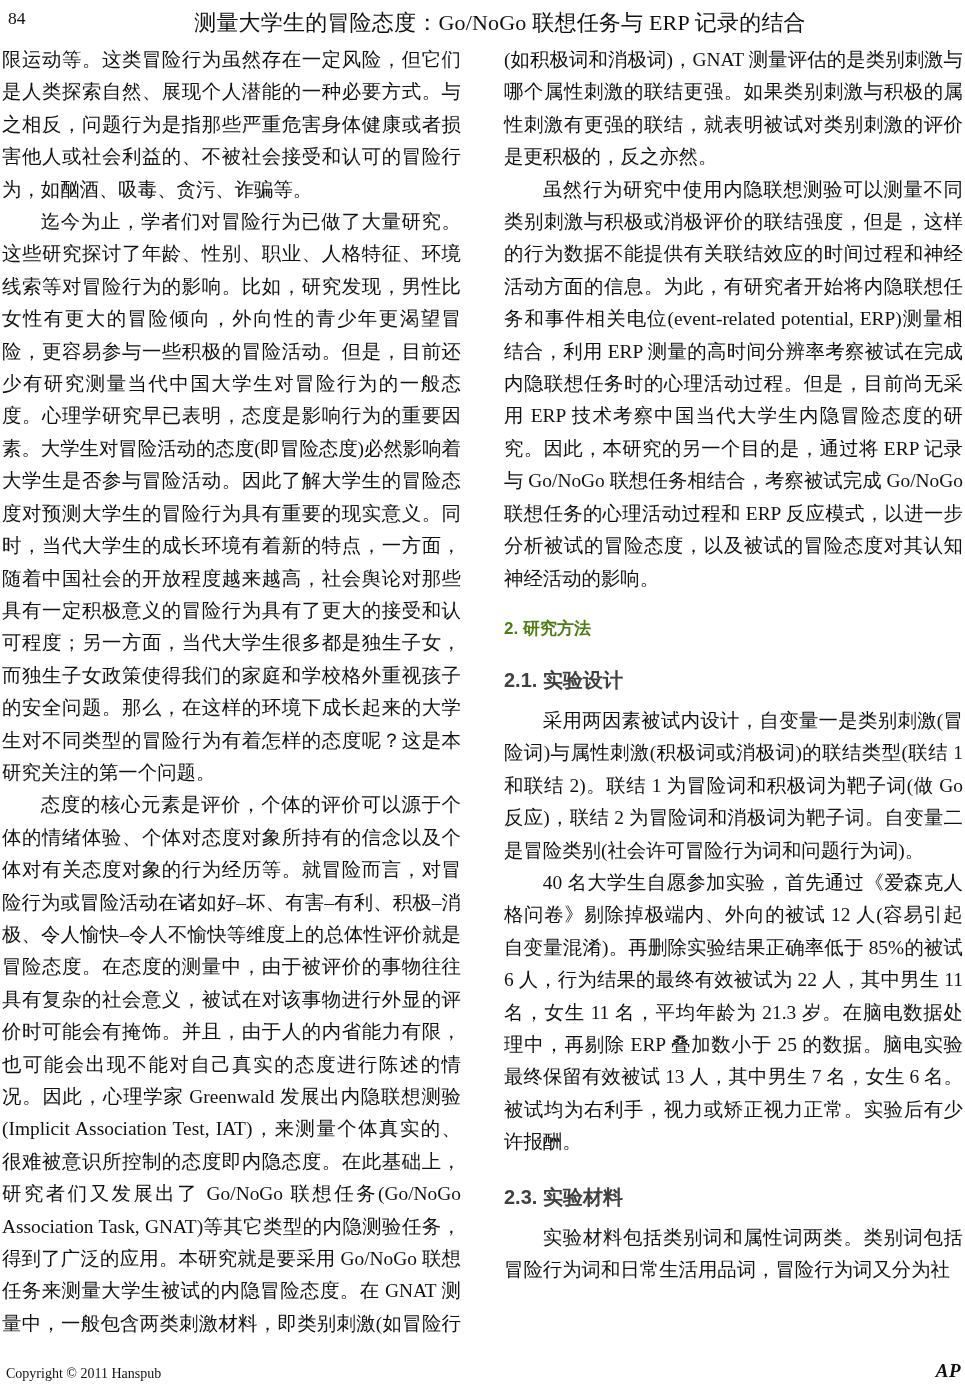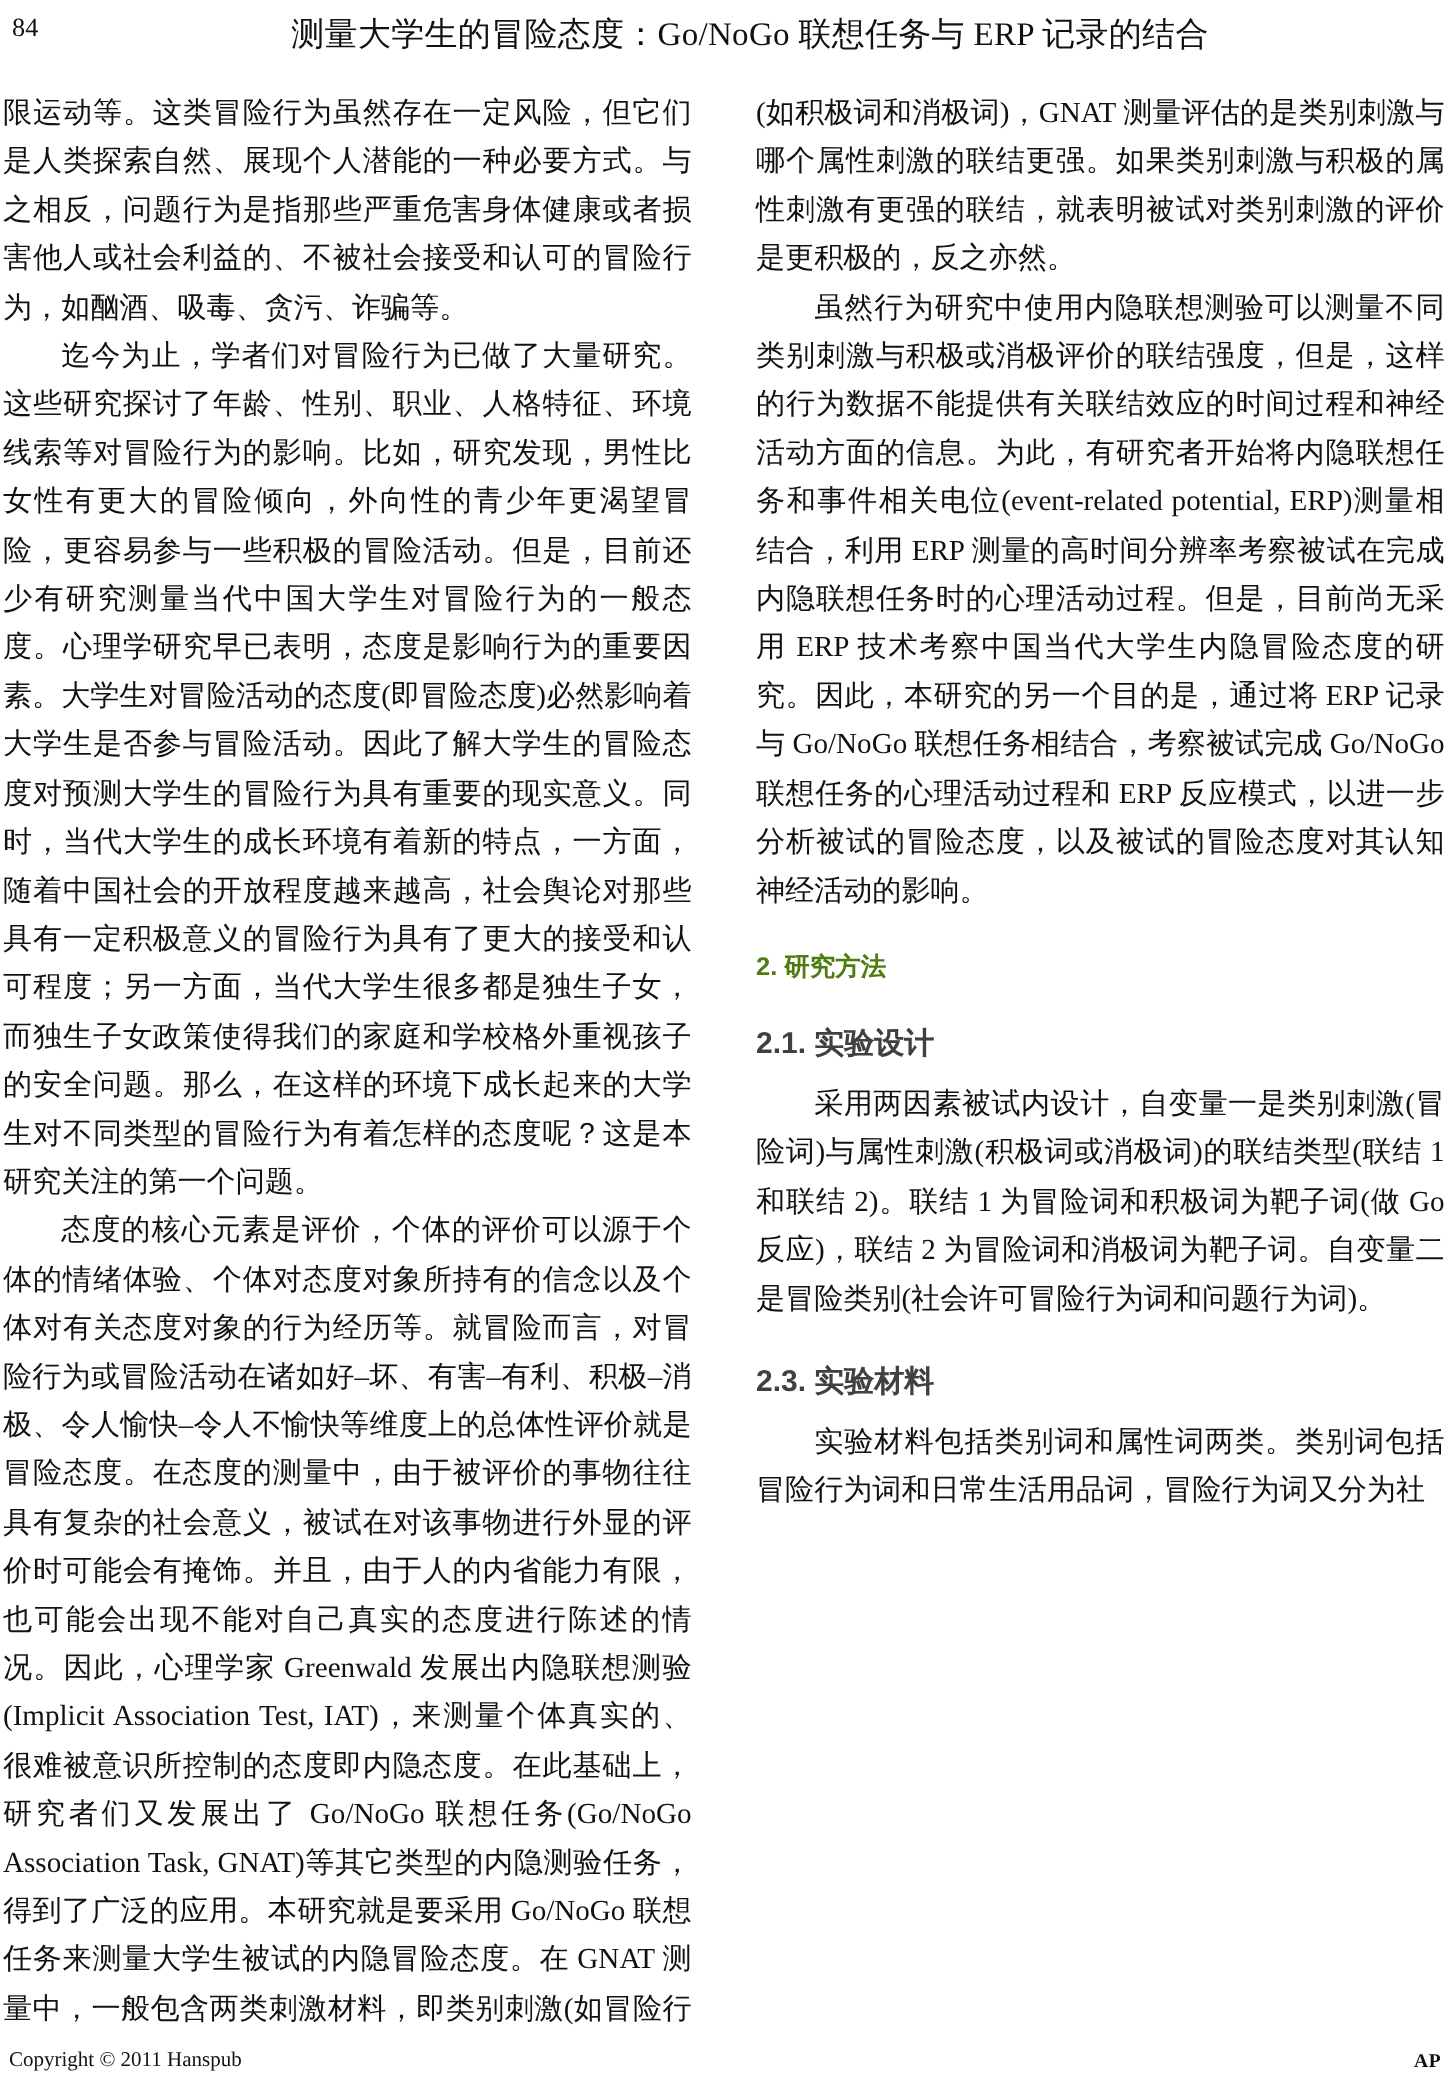--- a/index.html
+++ b/index.html
@@ -44,21 +44,20 @@
   
   .article-body {
     position: absolute;
     top: 44px;
     left: 2px;
     right: 2px;
     height: 1300px;
     display: flex;
     justify-content: space-between;
     overflow: hidden;
-    margin-top: 16px;
   }
   .col {
     width: 459px;
     flex: 0 0 459px;
   }
   .col p {
     margin: 0;
     font-size: 19.4px;
     line-height: 32.4px;
     text-align: justify;
@@ -97,22 +96,23 @@
   .copyright-text {
     position: absolute;
     left: 0;
     bottom: 0;
     font-size: 14px;
   }
   .journal-mark {
     position: absolute;
     right: 0;
     bottom: 0;
-    font-size: 13px;
+    font-size: 19px;
     font-weight: bold;
+    font-style: italic;
     letter-spacing: 0.5px;
   }
 </style>
 </head>
 <body>
 
 <div class="page">
 
   <div class="page-header">
     <span class="page-number">84</span>
@@ -126,20 +126,21 @@
       <p class="indent">迄今为止，学者们对冒险行为已做了大量研究。这些研究探讨了年龄、性别、职业、人格特征、环境线索等对冒险行为的影响。比如，研究发现，男性比女性有更大的冒险倾向，外向性的青少年更渴望冒险，更容易参与一些积极的冒险活动。但是，目前还少有研究测量当代中国大学生对冒险行为的一般态度。心理学研究早已表明，态度是影响行为的重要因素。大学生对冒险活动的态度(即冒险态度)必然影响着大学生是否参与冒险活动。因此了解大学生的冒险态度对预测大学生的冒险行为具有重要的现实意义。同时，当代大学生的成长环境有着新的特点，一方面，随着中国社会的开放程度越来越高，社会舆论对那些具有一定积极意义的冒险行为具有了更大的接受和认可程度；另一方面，当代大学生很多都是独生子女，而独生子女政策使得我们的家庭和学校格外重视孩子的安全问题。那么，在这样的环境下成长起来的大学生对不同类型的冒险行为有着怎样的态度呢？这是本研究关注的第一个问题。</p>
       <p class="indent">态度的核心元素是评价，个体的评价可以源于个体的情绪体验、个体对态度对象所持有的信念以及个体对有关态度对象的行为经历等。就冒险而言，对冒险行为或冒险活动在诸如好–坏、有害–有利、积极–消极、令人愉快–令人不愉快等维度上的总体性评价就是冒险态度。在态度的测量中，由于被评价的事物往往具有复杂的社会意义，被试在对该事物进行外显的评价时可能会有掩饰。并且，由于人的内省能力有限，也可能会出现不能对自己真实的态度进行陈述的情况。因此，心理学家 Greenwald 发展出内隐联想测验(Implicit Association Test, IAT)，来测量个体真实的、很难被意识所控制的态度即内隐态度。在此基础上，研究者们又发展出了 Go/NoGo 联想任务(Go/NoGo Association Task, GNAT)等其它类型的内隐测验任务，得到了广泛的应用。本研究就是要采用 Go/NoGo 联想任务来测量大学生被试的内隐冒险态度。在 GNAT 测量中，一般包含两类刺激材料，即类别刺激(如冒险行为词)和属性刺激</p>
     </div>
 
     <div class="col">
       <p>(如积极词和消极词)，GNAT 测量评估的是类别刺激与哪个属性刺激的联结更强。如果类别刺激与积极的属性刺激有更强的联结，就表明被试对类别刺激的评价是更积极的，反之亦然。</p>
       <p class="indent">虽然行为研究中使用内隐联想测验可以测量不同类别刺激与积极或消极评价的联结强度，但是，这样的行为数据不能提供有关联结效应的时间过程和神经活动方面的信息。为此，有研究者开始将内隐联想任务和事件相关电位(event-related potential, ERP)测量相结合，利用 ERP 测量的高时间分辨率考察被试在完成内隐联想任务时的心理活动过程。但是，目前尚无采用 ERP 技术考察中国当代大学生内隐冒险态度的研究。因此，本研究的另一个目的是，通过将 ERP 记录与 Go/NoGo 联想任务相结合，考察被试完成 Go/NoGo 联想任务的心理活动过程和 ERP 反应模式，以进一步分析被试的冒险态度，以及被试的冒险态度对其认知神经活动的影响。</p>
       <h2 class="section-heading">2. 研究方法</h2>
       <h3 class="subsection-heading">2.1. 实验设计</h3>
       <p class="indent">采用两因素被试内设计，自变量一是类别刺激(冒险词)与属性刺激(积极词或消极词)的联结类型(联结 1 和联结 2)。联结 1 为冒险词和积极词为靶子词(做 Go 反应)，联结 2 为冒险词和消极词为靶子词。自变量二是冒险类别(社会许可冒险行为词和问题行为词)。</p>
+      <p class="indent">40 名大学生自愿参加实验，首先通过《爱森克人格问卷》剔除掉极端内、外向的被试 12 人(容易引起自变量混淆)。再删除实验结果正确率低于 85%的被试 6 人，行为结果的最终有效被试为 22 人，其中男生 11 名，女生 11 名，平均年龄为 21.3 岁。在脑电数据处理中，再剔除 ERP 叠加数小于 25 的数据。脑电实验最终保留有效被试 13 人，其中男生 7 名，女生 6 名。被试均为右利手，视力或矫正视力正常。实验后有少许报酬。</p>
       <h3 class="subsection-heading">2.3. 实验材料</h3>
       <p class="indent">实验材料包括类别词和属性词两类。类别词包括冒险行为词和日常生活用品词，冒险行为词又分为社</p>
     </div>
 
   </div>
 
   <div class="page-footer">
     <span class="copyright-text">Copyright © 2011 Hanspub</span>
     <span class="journal-mark">AP</span>
   </div>

